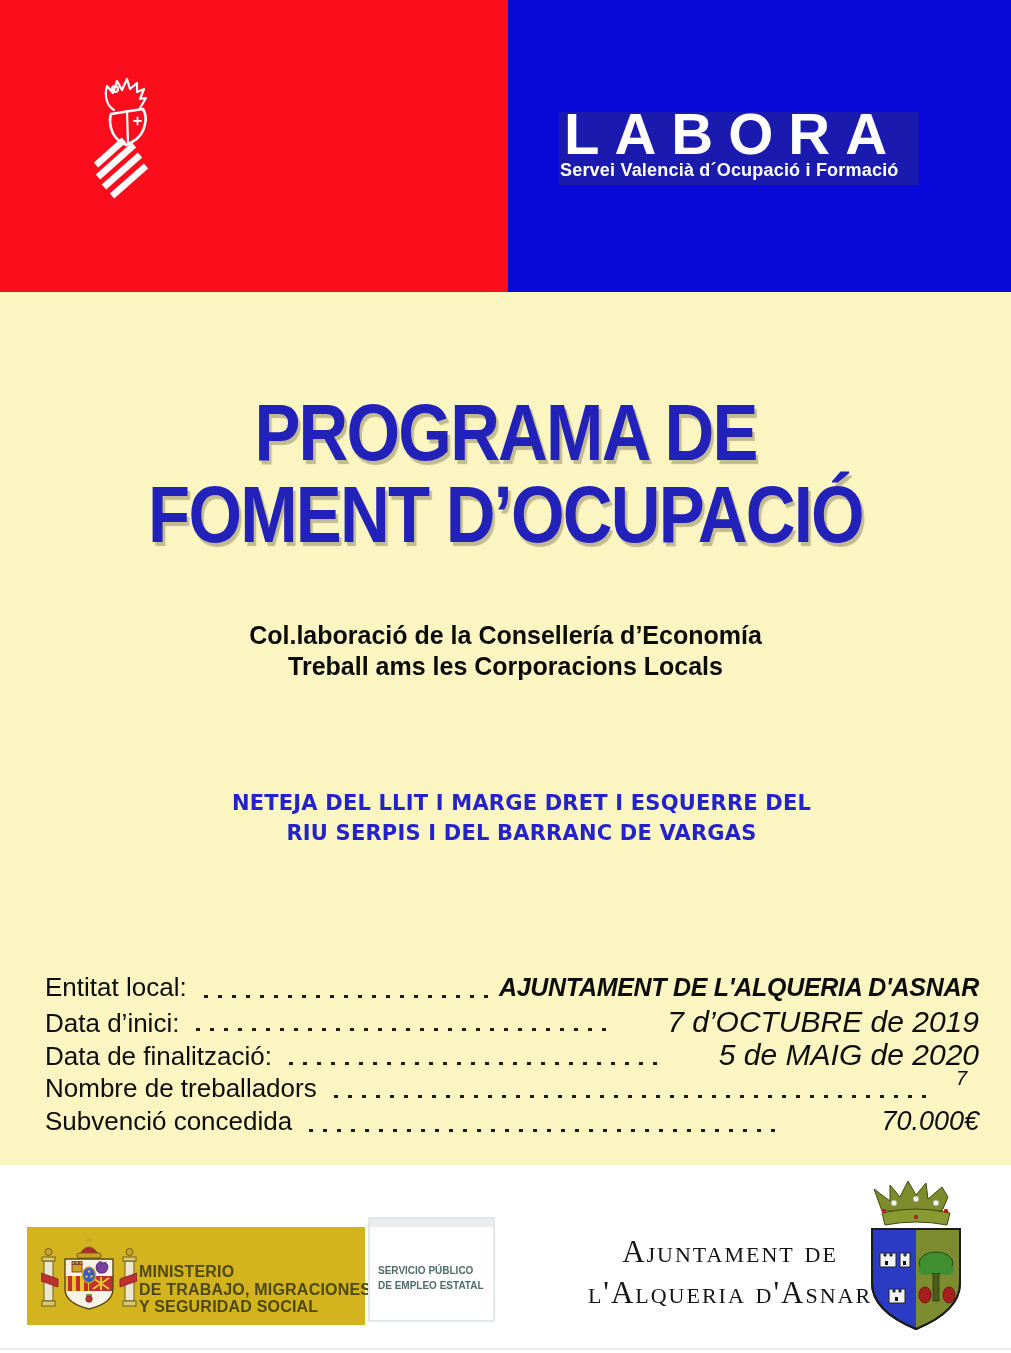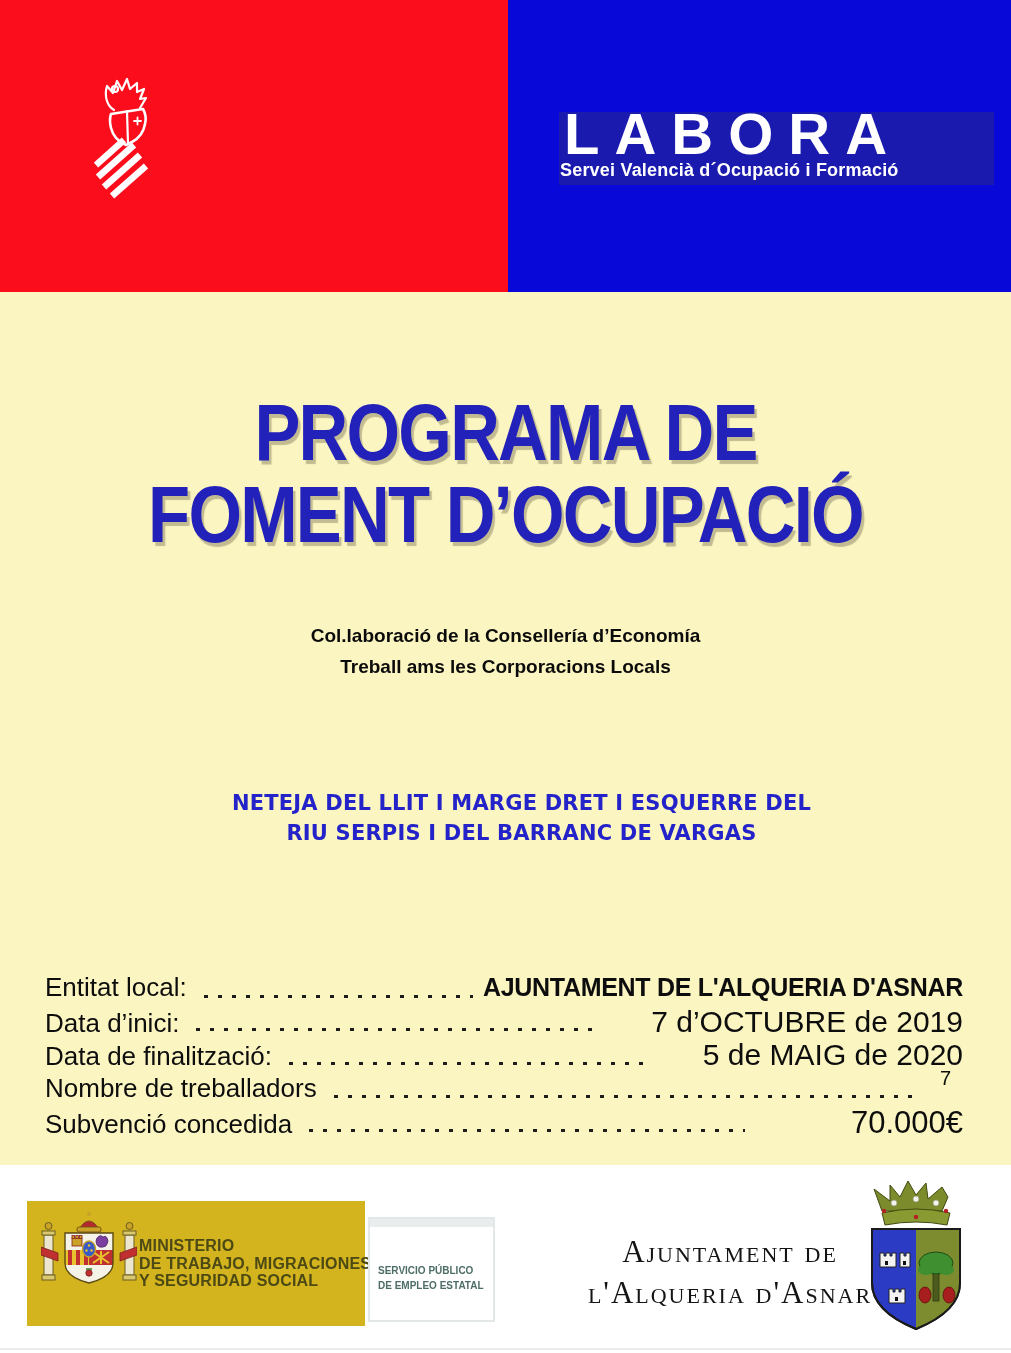--- a/index.html
+++ b/index.html
@@ -17,21 +17,21 @@
   .gv-text {
     position:absolute; left:166px; top:100px; color:#fff;
     font-size:36px; line-height:38px; letter-spacing:0.5px; font-weight:400;
     white-space:nowrap;
   }
   .header-blue {
     position:absolute; left:508px; top:0; width:503px; height:292px;
     background:var(--header-blue,#0808D9);
   }
   .labora-band {
-    position:absolute; left:51px; top:112px; width:435px; height:73px;
+    position:absolute; left:51px; top:112px; width:360px; height:73px;
     background:var(--labora-band-blue,#1A1AAE); color:#fff; overflow:visible;
   }
   .labora-word {
     font-size:58px; font-weight:bold; letter-spacing:15px; line-height:50px;
     margin:-3px 0 0 5px; white-space:nowrap;
   }
   .labora-sub {
     font-size:18px; font-weight:600; letter-spacing:0.2px; margin:1px 0 0 1px;
     white-space:nowrap;
   }
@@ -42,51 +42,51 @@
   }
   .title {
     position:absolute; top:100px; left:0; width:100%; text-align:center;
     color:var(--title-blue,#2221BA); font-weight:bold; font-size:80px;
     line-height:82px; letter-spacing:-2px; transform:scaleX(0.86);
     text-shadow:3px 4px 1px rgba(125,118,88,0.45);
     white-space:nowrap;
   }
   .collab {
     position:absolute; top:328px; left:0; width:100%; text-align:center;
-    color:#0B0B0B; font-weight:bold; font-size:19px; line-height:31px;
+    color:#0B0B0B; font-weight:bold; font-size:25px; line-height:31px;
   }
   .project {
     position:absolute; top:496px; left:0; width:100%; text-align:center;
     color:var(--project-blue,#2323C9); font-weight:bold; font-size:21px;
     line-height:30px; font-family:"DejaVu Sans", sans-serif; letter-spacing:0.2px;padding-left:16px;
   }
-  .details { position:absolute; left:45px; right:48px; top:679px; }
+  .details { position:absolute; left:45px; right:32px; top:679px; }
   .row { display:flex; align-items:baseline; height:33.5px; color:#0D0D0D; }
   .lbl { font-size:26px; line-height:33px; white-space:nowrap; }
   .dots {
     flex:1; align-self:flex-end; height:7px; margin:0 10px 5px 12px;
     background-image:radial-gradient(circle, #1C1C1C 1.8px, transparent 2px);
     background-size:14px 7px; background-repeat:repeat-x; background-position:0 100%;
   }
   .row.gap .dots { margin-right:58px; }
   .row.gap-sm .dots { margin-right:22px; }
-  .val { white-space:nowrap; }
+  .val { white-space:nowrap;font-style:italic; }
   .val-bold { font-weight:bold; font-size:25px; letter-spacing:-0.3px; }
   .val-large { font-size:30px; }
-  .val-xl { font-size:31px;margin-left:48px; }
+  .val-xl { font-size:27px;margin-left:48px; }
   .val-sup { font-size:20px; position:relative; top:-12px; margin-right:12px; }
   
   .footer {
     position:absolute; left:0; top:1165px; width:1011px; height:188px; background:#fff;
   }
   .footer::after {
     content:""; position:absolute; left:0; right:0; bottom:3px; height:2px; background:#ECECEC;
   }
   .ministry {
-    position:absolute; left:27px; top:36px; width:338px; height:125px;
+    position:absolute; left:27px; top:62px; width:338px; height:98px;
     background:var(--ministry-yellow,#D3B31E);
   }
   .min-arms { position:absolute; left:14px; top:10px; }
   .min-text {
     position:absolute; left:112px; top:36px; color:var(--ministry-text-olive,#4C4914);
     font-size:16px; font-weight:bold; line-height:17.5px; letter-spacing:0.2px;
     white-space:nowrap;
   }
   .sepe {
     position:absolute; left:368px; top:52px; width:127px; height:105px;

